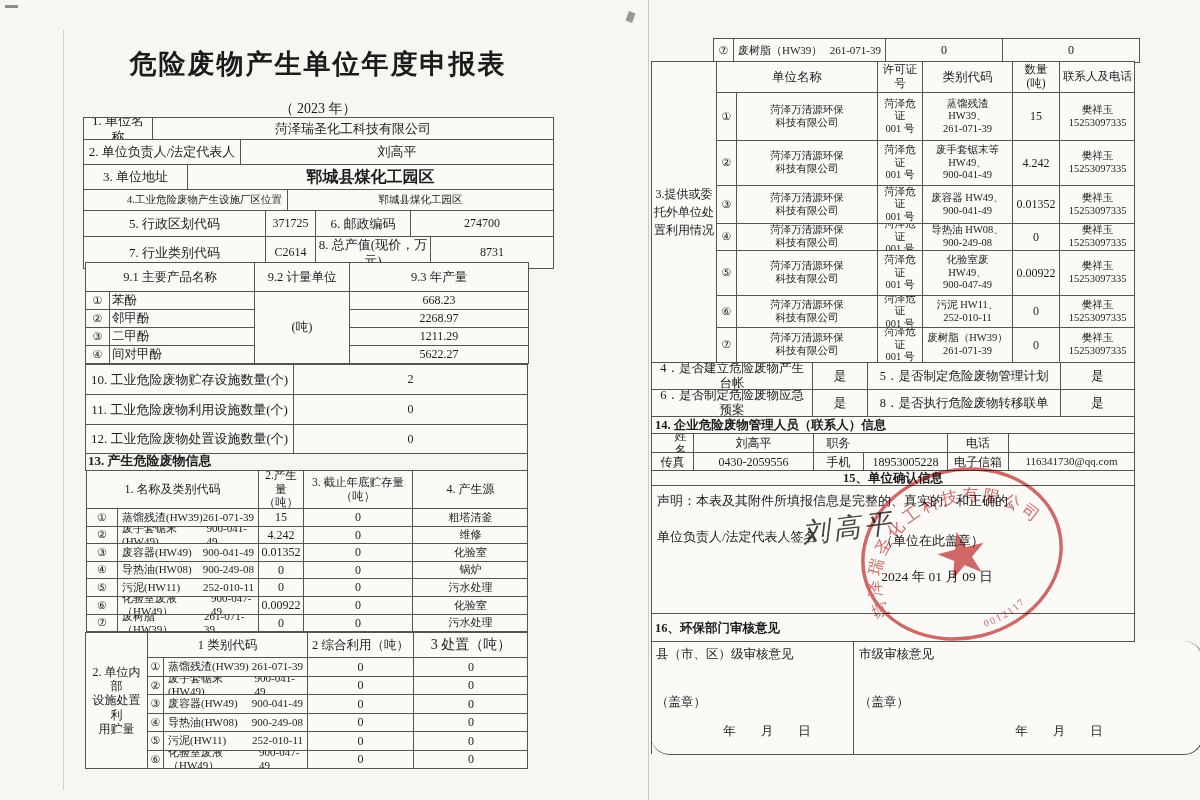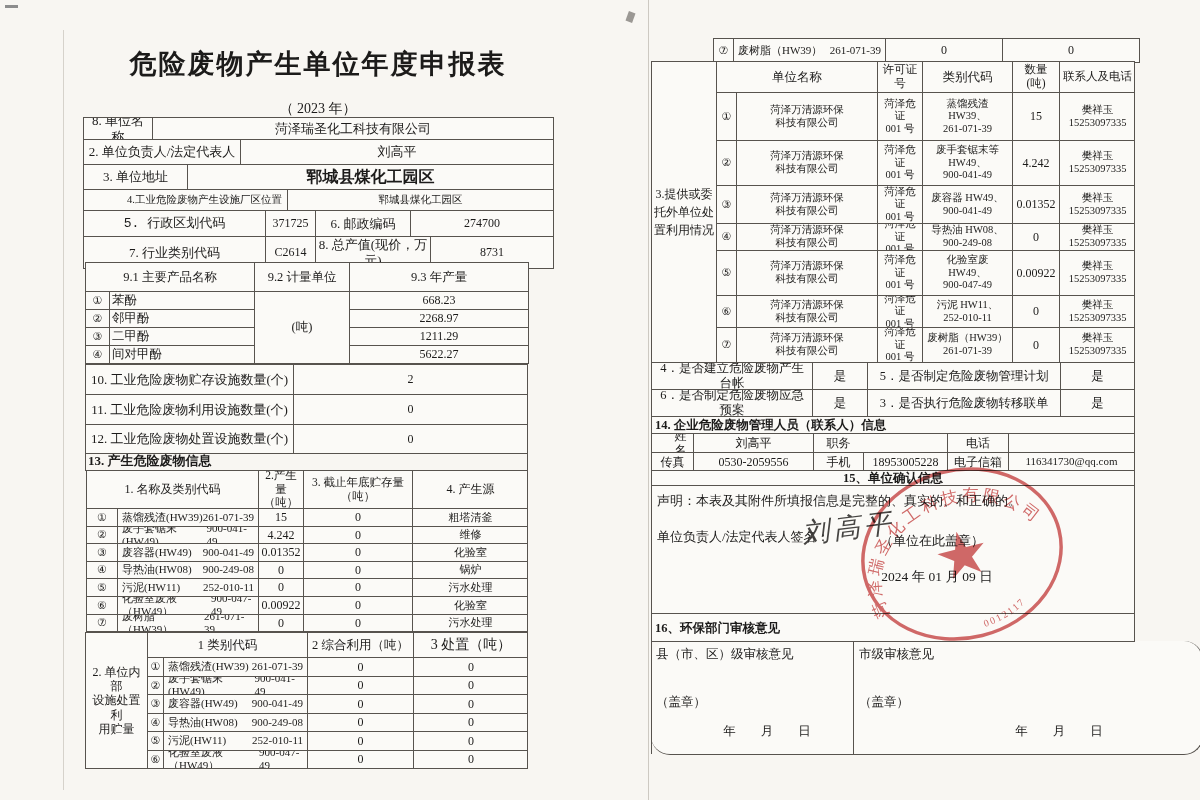--- a/index.html
+++ b/index.html
@@ -36,37 +36,37 @@
 <div class="abs" style="left:5px;top:5px;width:13px;height:3px;background:#8d8d8d;"></div>
 <div class="abs" style="left:627px;top:12px;width:7px;height:10px;background:#9b9894;transform:rotate(20deg);"></div>
 <div class="vline" style="left:648px;top:0;height:800px;"></div>
 <div class="vline" style="left:63px;top:30px;height:760px;background:#d6d2cb;"></div>
 
 <div class="abs bold" style="left:83px;top:46px;width:470px;text-align:center;font-size:27px;letter-spacing:2px;">危险废物产生单位年度申报表</div>
 <div class="abs" style="left:83px;top:100px;width:470px;text-align:center;font-size:14px;">（    2023 年）</div>
 
 <div class="abs fwrap" style="left:83px;top:117px;width:471px;font-size:13px;">
   <div class="frow" style="height:21px;">
-    <div class="fc lft" style="width:69px;">8. 单位名称</div>
+    <div class="fc lft" style="width:69px;">1. 单位名称</div>
     <div class="fc" style="flex:1;">菏泽瑞圣化工科技有限公司</div>
   </div>
   <div class="frow" style="height:24px;">
     <div class="fc lft" style="width:157px;">2. 单位负责人/法定代表人</div>
     <div class="fc" style="flex:1;">刘高平</div>
   </div>
   <div class="frow" style="height:24px;">
     <div class="fc lft" style="width:104px;">3. 单位地址</div>
     <div class="fc lft" style="flex:1;font-size:16px;font-weight:600;">郓城县煤化工园区</div>
   </div>
   <div class="frow" style="height:20px;font-size:10.5px;">
     <div class="fc lft" style="width:204px;padding-left:40px;">4.工业危险废物产生设施厂区位置</div>
     <div class="fc lft" style="flex:1;">郓城县煤化工园区</div>
   </div>
   <div class="frow" style="height:25px;">
-    <div class="fc lft" style="width:182px;font-family:Liberation Mono, monospace;">5. 行政区划代码</div>
+    <div class="fc lft" style="width:182px;">5. 行政区划代码</div>
     <div class="fc num" style="width:50px;">371725</div>
     <div class="fc lft" style="width:95px;">6. 邮政编码</div>
     <div class="fc num" style="flex:1;">274700</div>
   </div>
   <div class="frow" style="height:31px;">
     <div class="fc lft" style="width:182px;">7. 行业类别代码</div>
     <div class="fc num" style="width:50px;">C2614</div>
     <div class="fc lft pre" style="width:115px;">8. 总产值(现价，万
 元)</div>
     <div class="fc num" style="flex:1;">8731</div>
@@ -347,41 +347,41 @@
 <div class="abs fwrap" style="left:651px;top:362px;width:484px;font-size:12.5px;">
   <div class="frow" style="height:26px;">
     <div class="fc lft" style="width:161px;">4．是否建立危险废物产生台帐</div>
     <div class="fc" style="width:55px;">是</div>
     <div class="fc lft" style="width:193px;">5．是否制定危险废物管理计划</div>
     <div class="fc" style="flex:1;">是</div>
   </div>
   <div class="frow" style="height:26px;">
     <div class="fc lft" style="width:161px;">6．是否制定危险废物应急预案</div>
     <div class="fc" style="width:55px;">是</div>
-    <div class="fc lft" style="width:193px;">3．是否执行危险废物转移联单</div>
+    <div class="fc lft" style="width:193px;">8．是否执行危险废物转移联单</div>
     <div class="fc" style="flex:1;">是</div>
   </div>
 </div>
 
 <div class="abs strip" style="left:651px;top:416px;width:484px;height:18px;border-bottom:none;">
   <span class="bold" style="font-size:12.5px;padding-left:3px;">14. 企业危险废物管理人员（联系人）信息</span>
 </div>
 
 <div class="abs fwrap" style="left:651px;top:433px;width:484px;font-size:12px;">
   <div class="frow" style="height:18px;">
     <div class="fc" style="width:42px;padding-left:18px;">姓名</div>
     <div class="fc" style="width:120px;">刘高平</div>
     <div class="fc" style="width:50px;">职务</div>
     <div class="fc" style="width:84px;margin-top:32px;">董事长</div>
     <div class="fc" style="width:61px;">电话</div>
     <div class="fc" style="flex:1;"></div>
   </div>
   <div class="frow" style="height:18px;">
     <div class="fc" style="width:42px;">传真</div>
-    <div class="fc num" style="width:120px;">0530-2059556</div>
+    <div class="fc num" style="width:120px;">0430-2059556</div>
     <div class="fc" style="width:50px;">手机</div>
     <div class="fc num" style="width:84px;">18953005228</div>
     <div class="fc" style="width:61px;">电子信箱</div>
     <div class="fc num" style="flex:1;font-size:11px;">116341730@qq.com</div>
   </div>
 </div>
 
 <div class="abs strip" style="left:651px;top:470px;width:484px;height:16px;border-bottom:none;justify-content:center;">
   <span class="bold" style="font-size:12.5px;">15、单位确认信息</span>
 </div>

